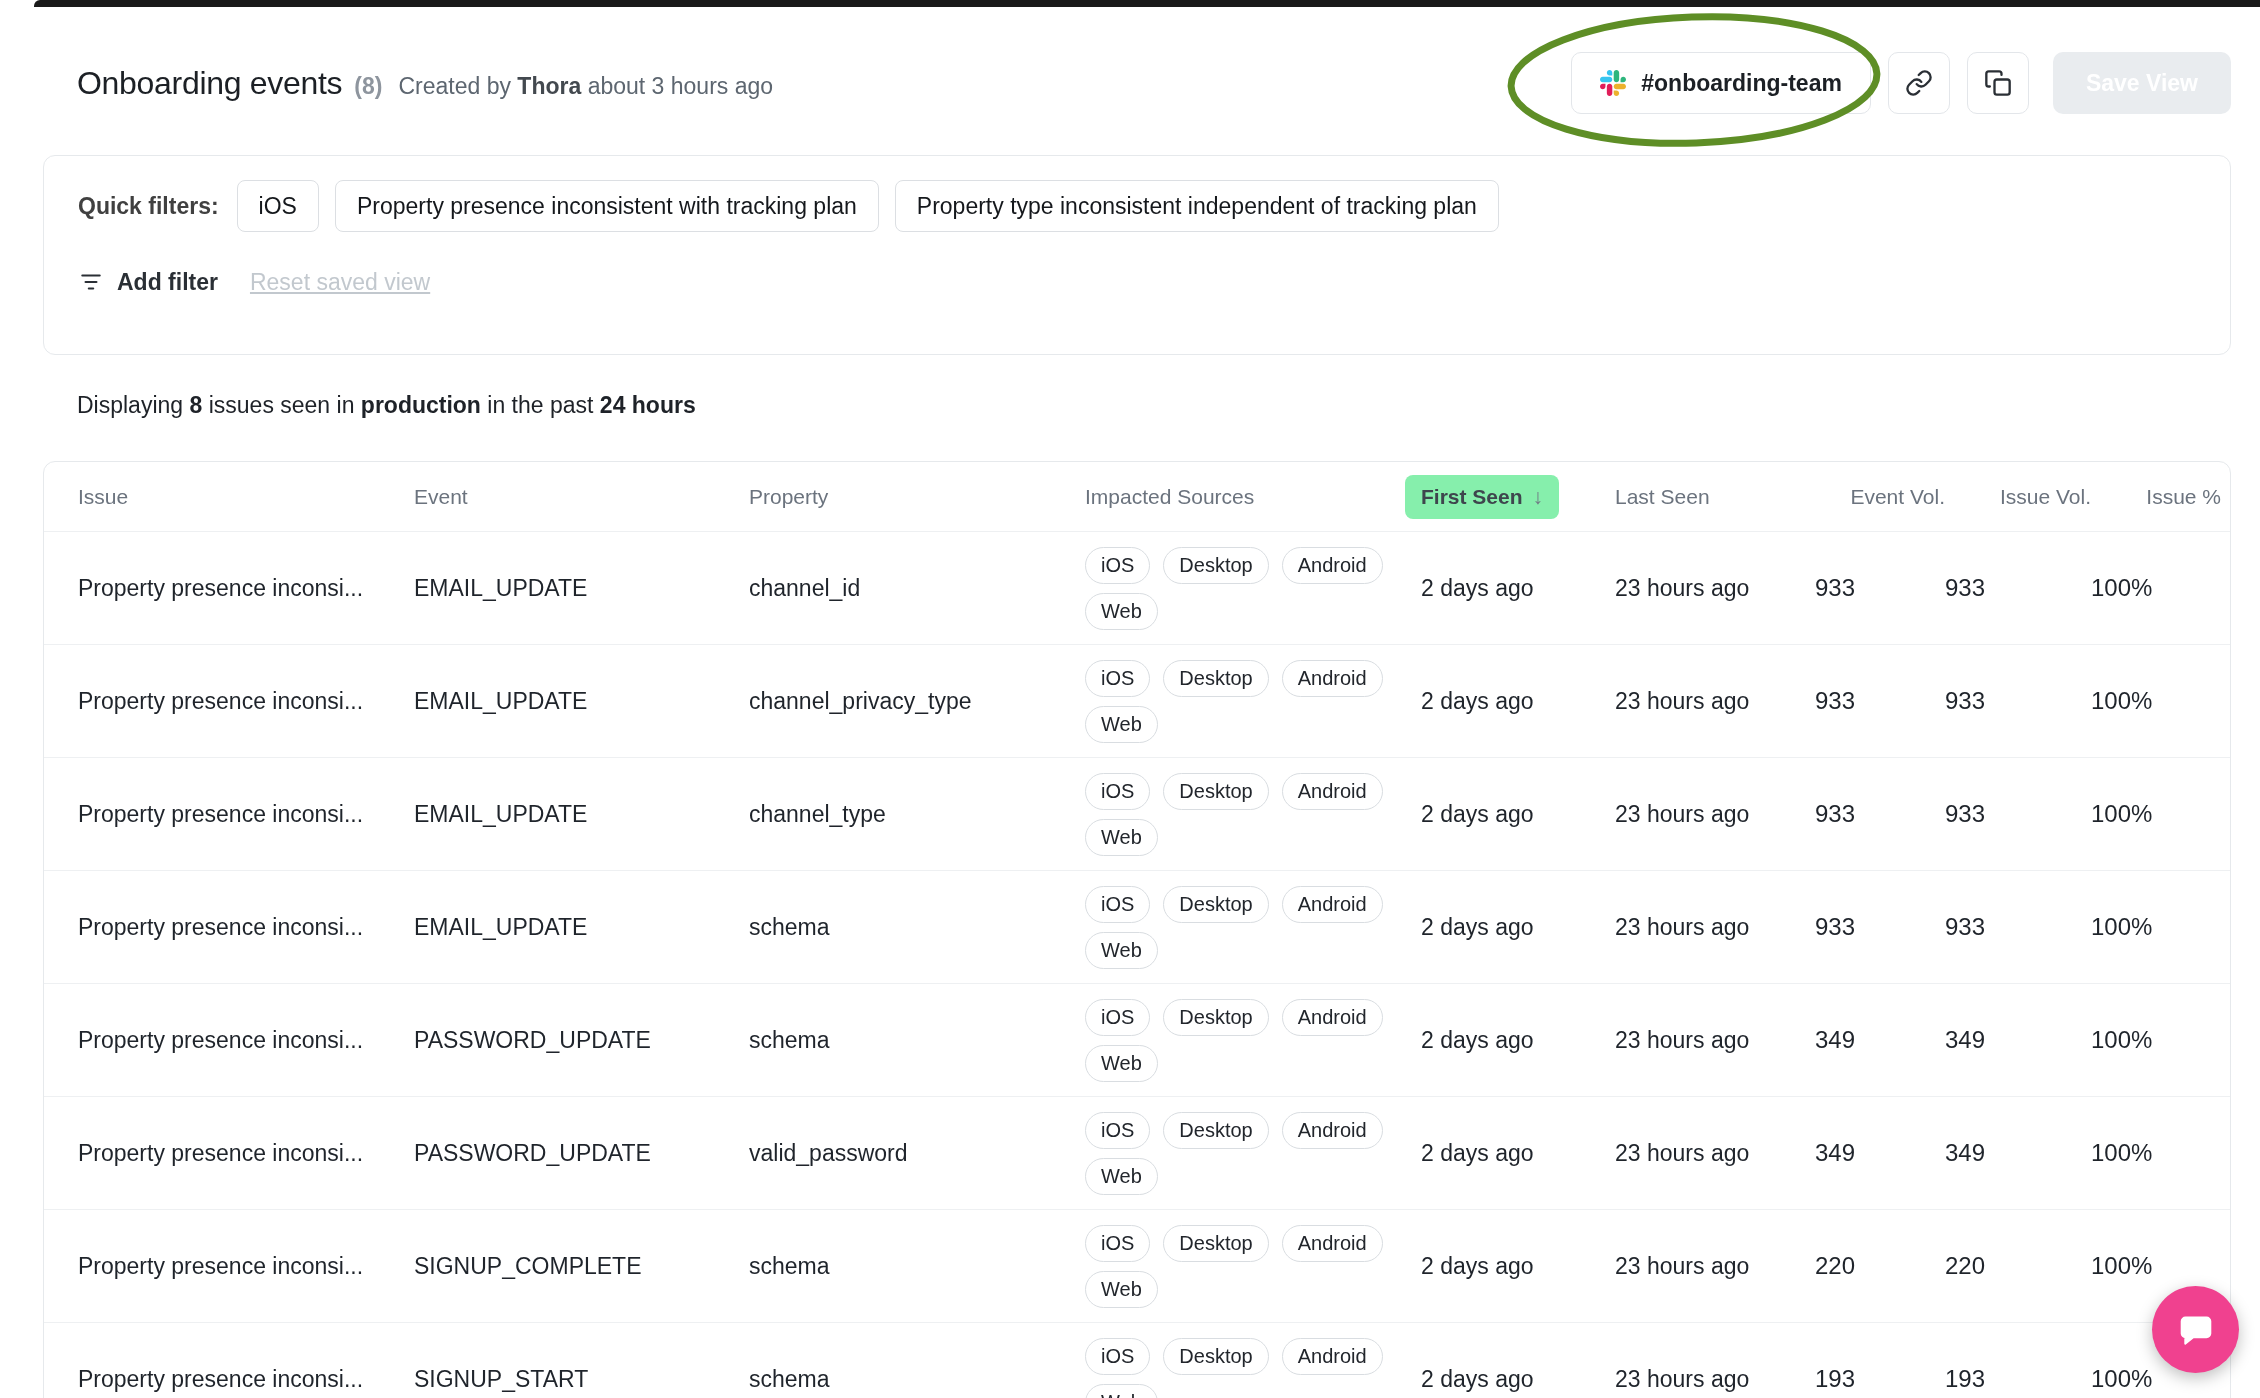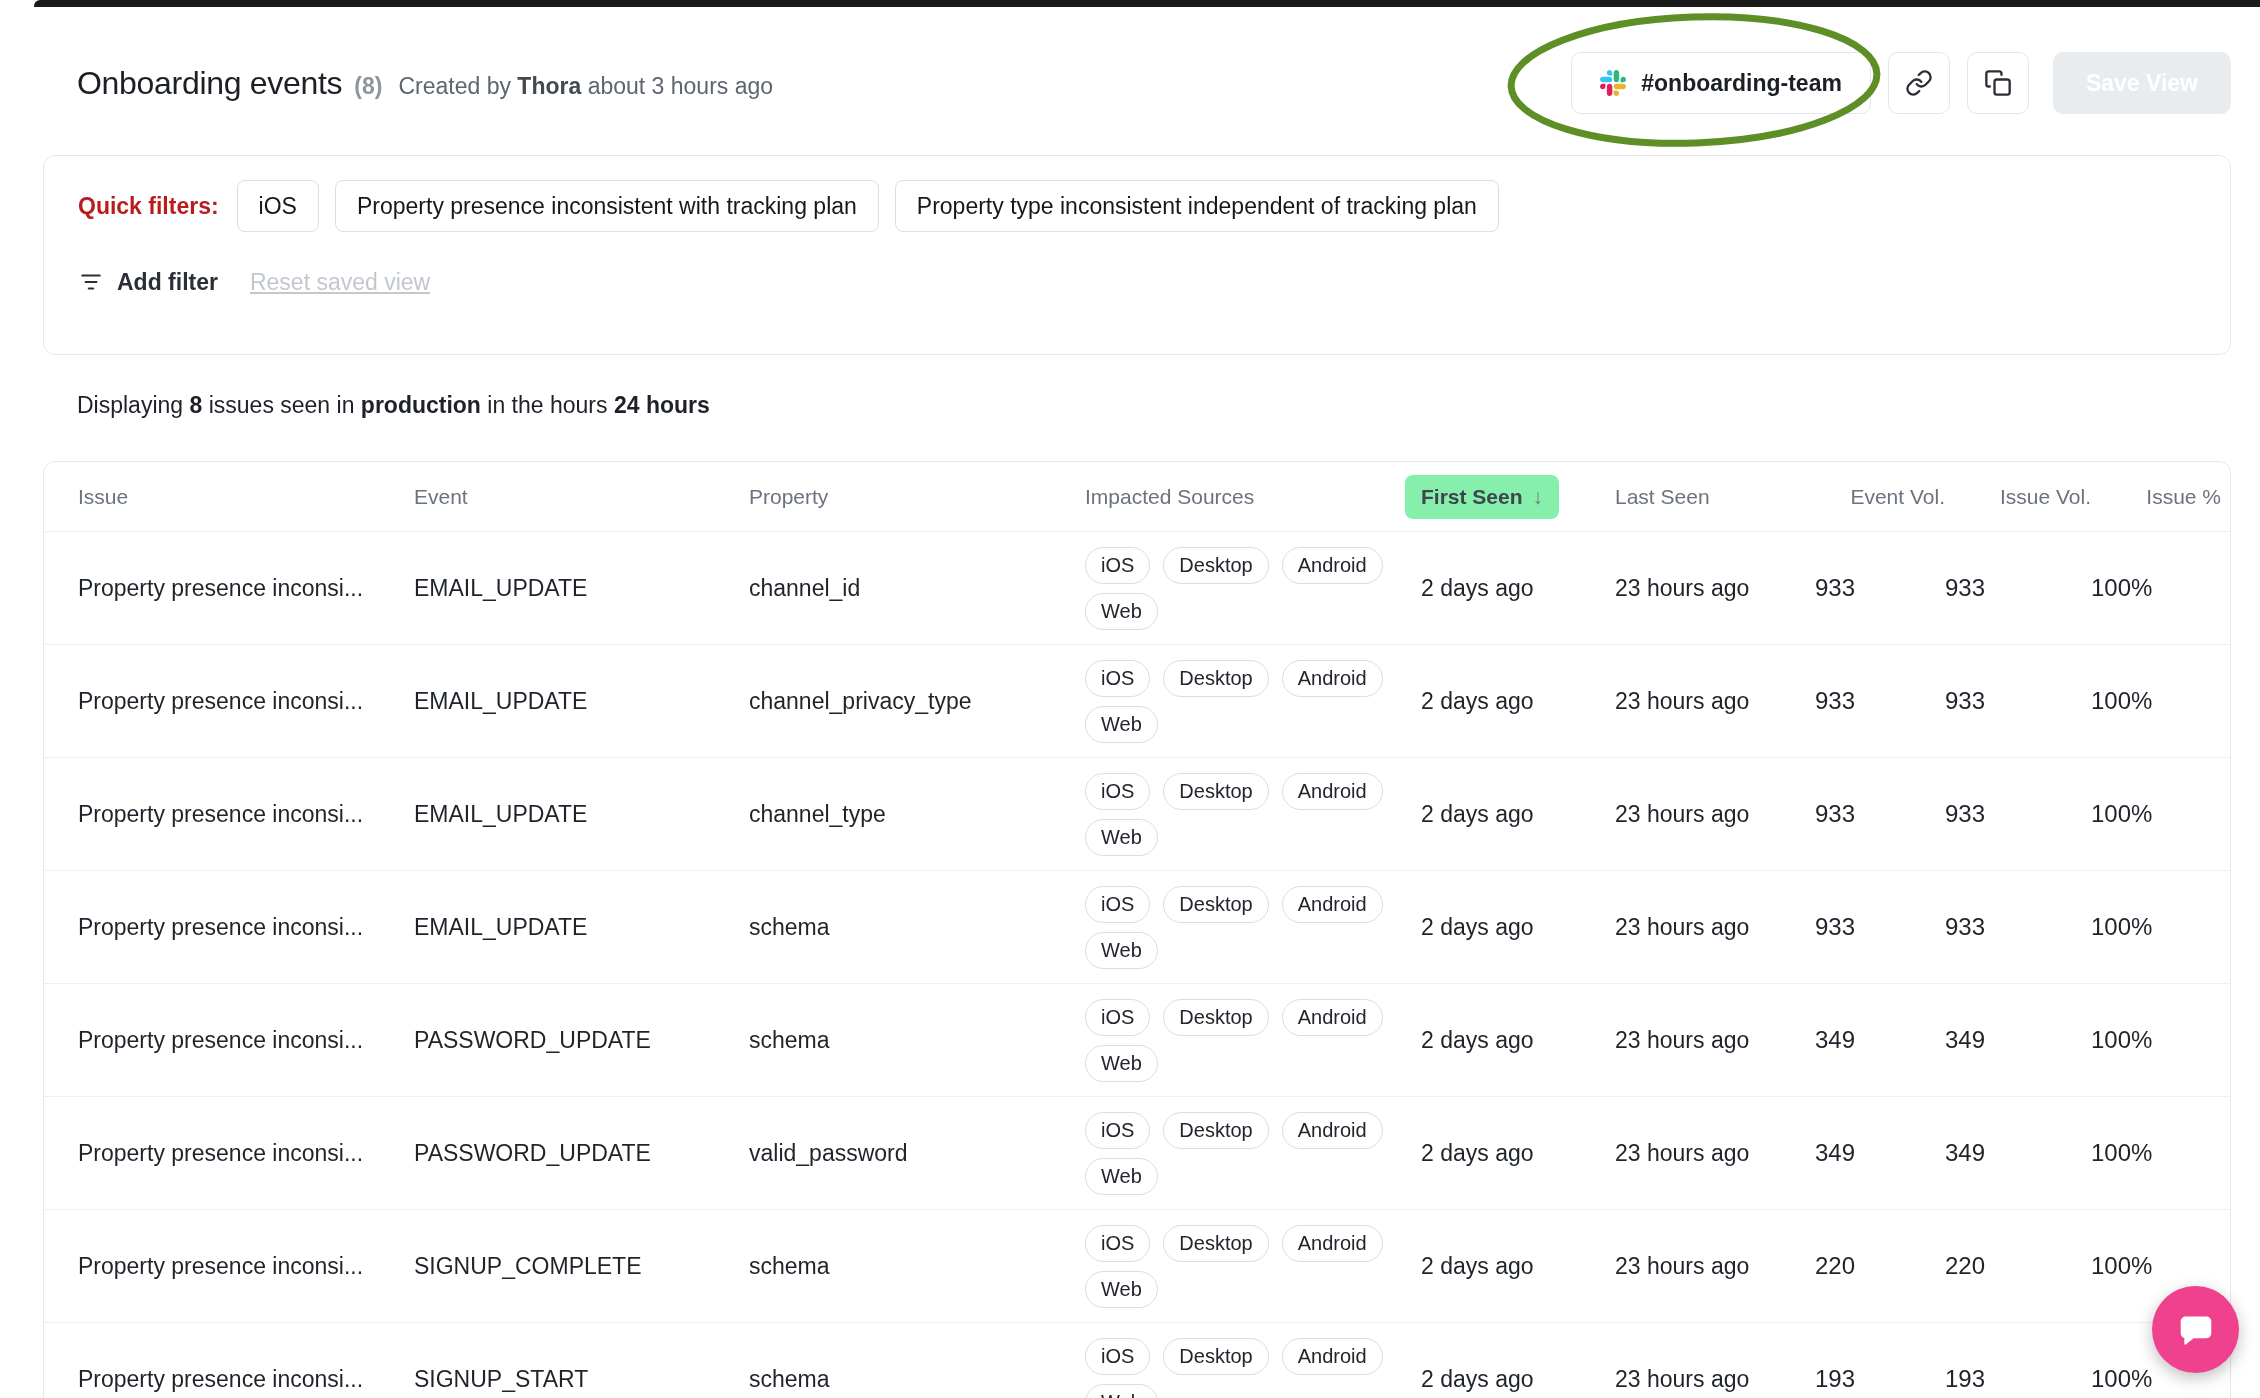--- a/index.html
+++ b/index.html
@@ -27,21 +27,21 @@
   .save-btn { height:62px; padding:0 33px; border:none; border-radius:10px; background:#e9ecef; color:#ffffff;
               font-size:23px; font-weight:700; margin-left:7px; display:flex; align-items:center; cursor:default; }
 
   
   .annotation { position:absolute; left:1503px; top:8px; z-index:40; pointer-events:none; }
 
   
   .filters-card { position:absolute; top:155px; left:43px; width:2188px; height:200px;
                   border:1.5px solid #e6e9ec; border-radius:12px; background:#fff; padding:24px 34px; }
   .qf-row1 { display:flex; align-items:center; gap:16px; height:52px; }
-  .qf-label { font-size:23px; font-weight:700; color:#b91c1c; margin-right:2px; }
+  .qf-label { font-size:23px; font-weight:700; color:#404040; margin-right:2px; }
   .qf-btn { height:52px; padding:0 21px; display:flex; align-items:center; border:1.5px solid #dcdfe3;
             border-radius:8px; background:#fff; font-size:23px; color:#15181c; cursor:pointer; white-space:nowrap; }
   .qf-row2 { margin-top:25px; display:flex; align-items:center; gap:32px; height:50px; }
   .chip { height:50px; padding:0 17px 0 23px; background:#47CBA4; border-radius:25px; color:#fff;
           display:flex; align-items:center; gap:15px; font-size:22px; font-weight:700; }
   .chip-x { font-size:21px; font-weight:400; cursor:pointer; line-height:1; }
   .add-filter { display:flex; align-items:center; gap:13px; font-size:23px; font-weight:700; color:#2a2f35; cursor:pointer; }
   .reset-link { font-size:23px; color:#c2c8ce; font-weight:500; cursor:default;text-decoration:underline; }
 
   
@@ -146,21 +146,21 @@
     </span>
     <span class="reset-link">Reset saved view</span>
   </div>
 </div>
 
 <div class="summary">
   <span>Displaying</span>
   <span class="strong">8</span>
   <span>issues seen in</span>
   <span class="strong">production</span>
-  <span>in the hours</span>
+  <span>in the past</span>
   <span class="strong">24 hours</span>
 </div>
 
 <div class="table-card">
   <div class="thead">
     <div class="th">Issue</div>
     <div class="th">Event</div>
     <div class="th">Property</div>
     <div class="th">Impacted Sources</div>
     <div class="th">

